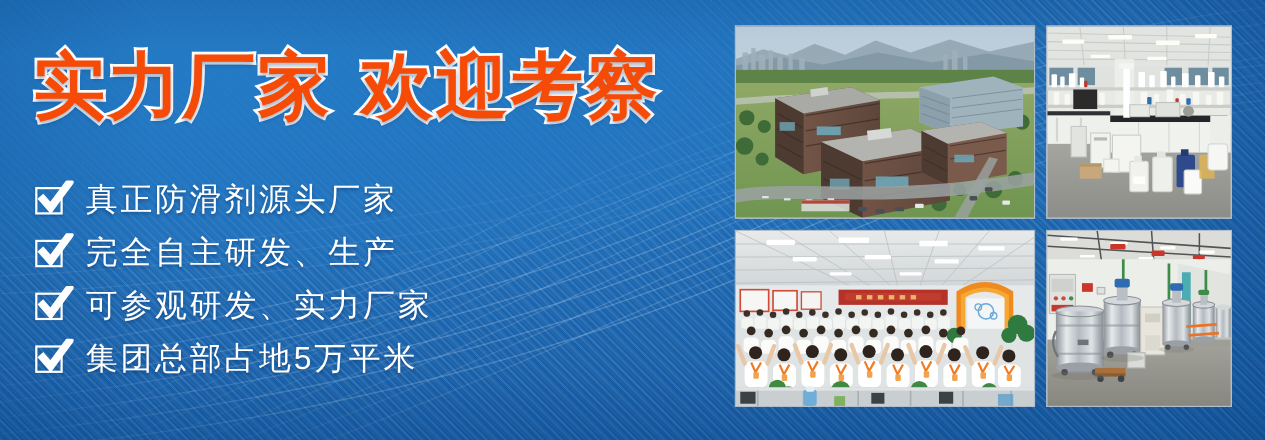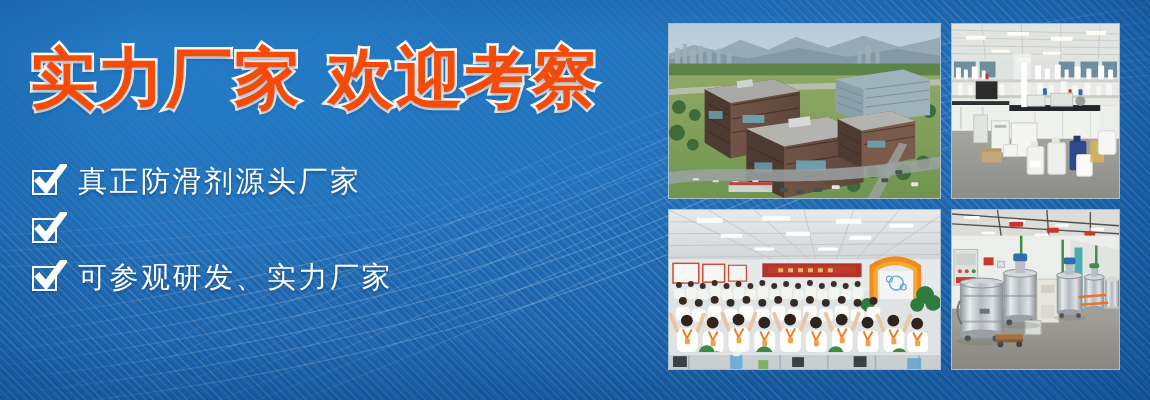--- a/index.html
+++ b/index.html
@@ -176,32 +176,42 @@
         <span class="blabel">真正防滑剂源头厂家</span>
       </div>
 
       <div class="bullet">
         <span class="cbx">
           <span class="box"></span>
           <svg width="34" height="34" viewBox="0 0 34 34">
             <path d="M6 17 L13 25 L30 2" fill="none" stroke="#ffffff" stroke-width="7" stroke-linecap="square" stroke-linejoin="miter"></path>
           </svg>
         </span>
+        <span class="blabel">完全自主研发、生产</span>
       </div>
 
       <div class="bullet">
         <span class="cbx">
           <span class="box"></span>
           <svg width="34" height="34" viewBox="0 0 34 34">
             <path d="M6 17 L13 25 L30 2" fill="none" stroke="#ffffff" stroke-width="7" stroke-linecap="square" stroke-linejoin="miter"></path>
           </svg>
         </span>
         <span class="blabel">可参观研发、实力厂家</span>
       </div>
 
+      <div class="bullet">
+        <span class="cbx">
+          <span class="box"></span>
+          <svg width="34" height="34" viewBox="0 0 34 34">
+            <path d="M6 17 L13 25 L30 2" fill="none" stroke="#ffffff" stroke-width="7" stroke-linecap="square" stroke-linejoin="miter"></path>
+          </svg>
+        </span>
+        <span class="blabel">集团总部占地5万平米</span>
+      </div>
 
     </div>
   </div>
 
   <div class="grid">
 
     <div class="photo">
       <svg viewBox="0 0 273 176" preserveAspectRatio="none">
         <defs>
           <linearGradient id="sky1" x1="0" y1="0" x2="0" y2="1">

